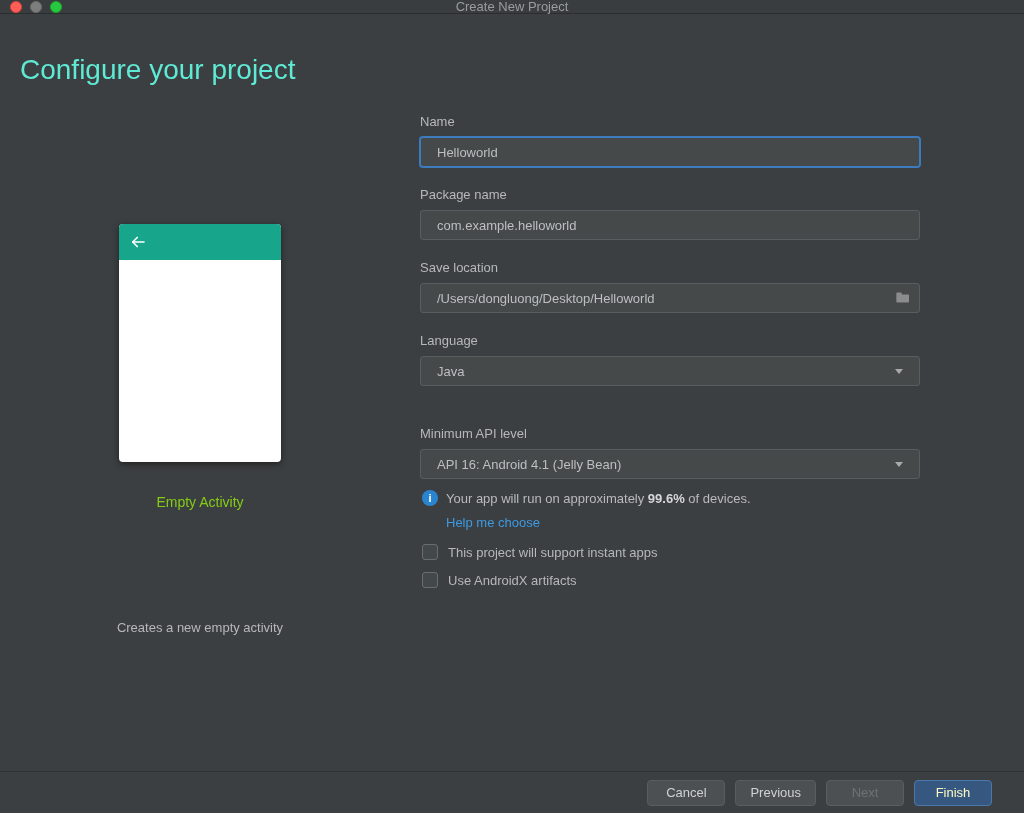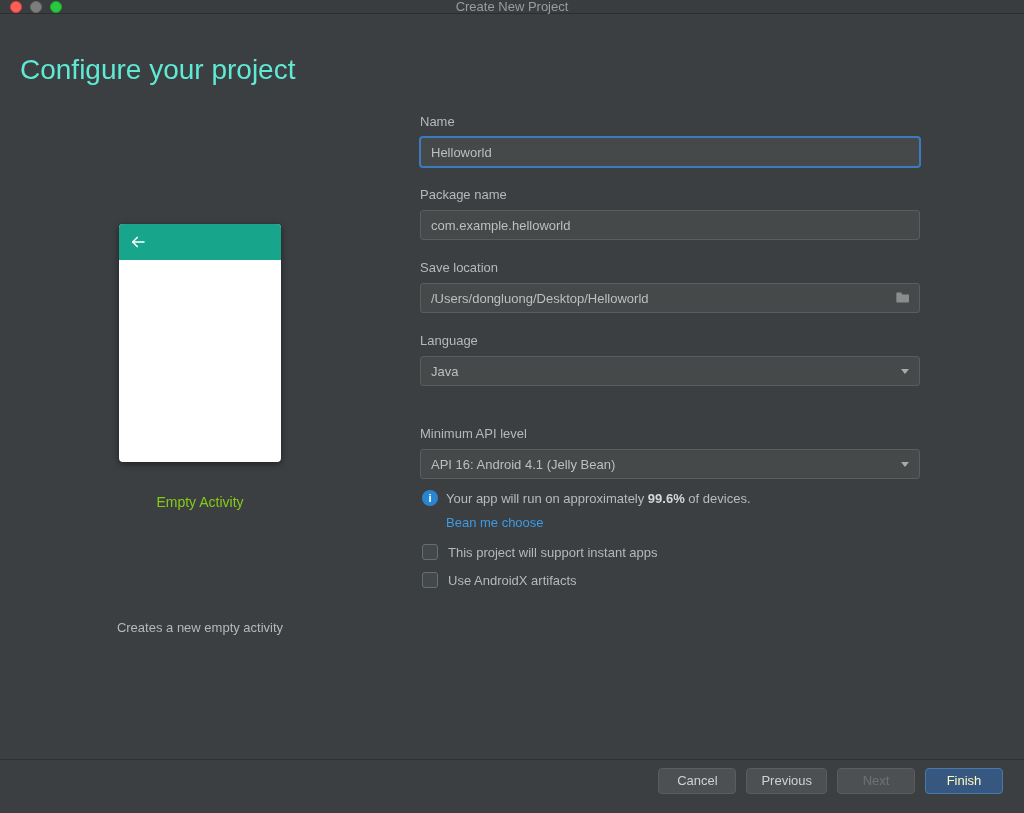--- a/index.html
+++ b/index.html
@@ -99,21 +99,21 @@
     margin-bottom: 8px;
   }
   .text-input, .select-box {
     width: 500px;
     height: 30px;
     background: #45494a;
     border: 1px solid #5a5d5f;
     border-radius: 3px;
     color: #bdbfc1;
     font-size: 13px;
-    padding: 0 10px;
+    padding: 0 16px;
     display: flex;
     align-items: center;
     position: relative;
   }
   .text-input.focus {
     border: 1px solid #3d7bbf;
     box-shadow: 0 0 0 1px #3d7bbf;
   }
   .text-input input {
     background: transparent; border: none; outline: none;
@@ -164,28 +164,28 @@
     background: #43494a;
     border: 1px solid #6a6d6f;
     border-radius: 3px;
     flex-shrink: 0;
   }
   .check-label { font-size: 13px; color: #b6b8ba; }
 
   
   .footer {
     position: absolute;
-    left: 0; right: 0; bottom: 12px;
+    left: 0; right: 0; bottom: 0;
     height: 42px;
     border-top: 1px solid #2f3133;
     display: flex;
     justify-content: flex-end;
     align-items: center;
     gap: 10px;
-    padding: 0 21px;
+    padding: 0 32px;
     background: #3c3f41;
   }
   .btn {
     min-width: 78px;
     height: 26px;
     padding: 0 14px;
     font-size: 13px;
     border: 1px solid #5a5d5f;
     border-radius: 4px;
     background: #4c5052;
@@ -275,21 +275,21 @@
         <label class="field-label">Minimum API level</label>
         <div class="select-box">
           <span>API 16: Android 4.1 (Jelly Bean)</span>
           <span class="caret"></span>
         </div>
 
         <div class="info-row">
           <div class="info-icon">i</div>
           <div class="info-text">
             <span>Your app will run on approximately </span><span class="pct">99.6%</span><span> of devices.</span><br>
-            <span class="help-link">Bean me choose</span>
+            <span class="help-link">Help me choose</span>
           </div>
         </div>
 
         <div class="check-row">
           <div class="checkbox"></div>
           <span class="check-label">This project will support instant apps</span>
         </div>
 
         <div class="check-row">
           <div class="checkbox"></div>

